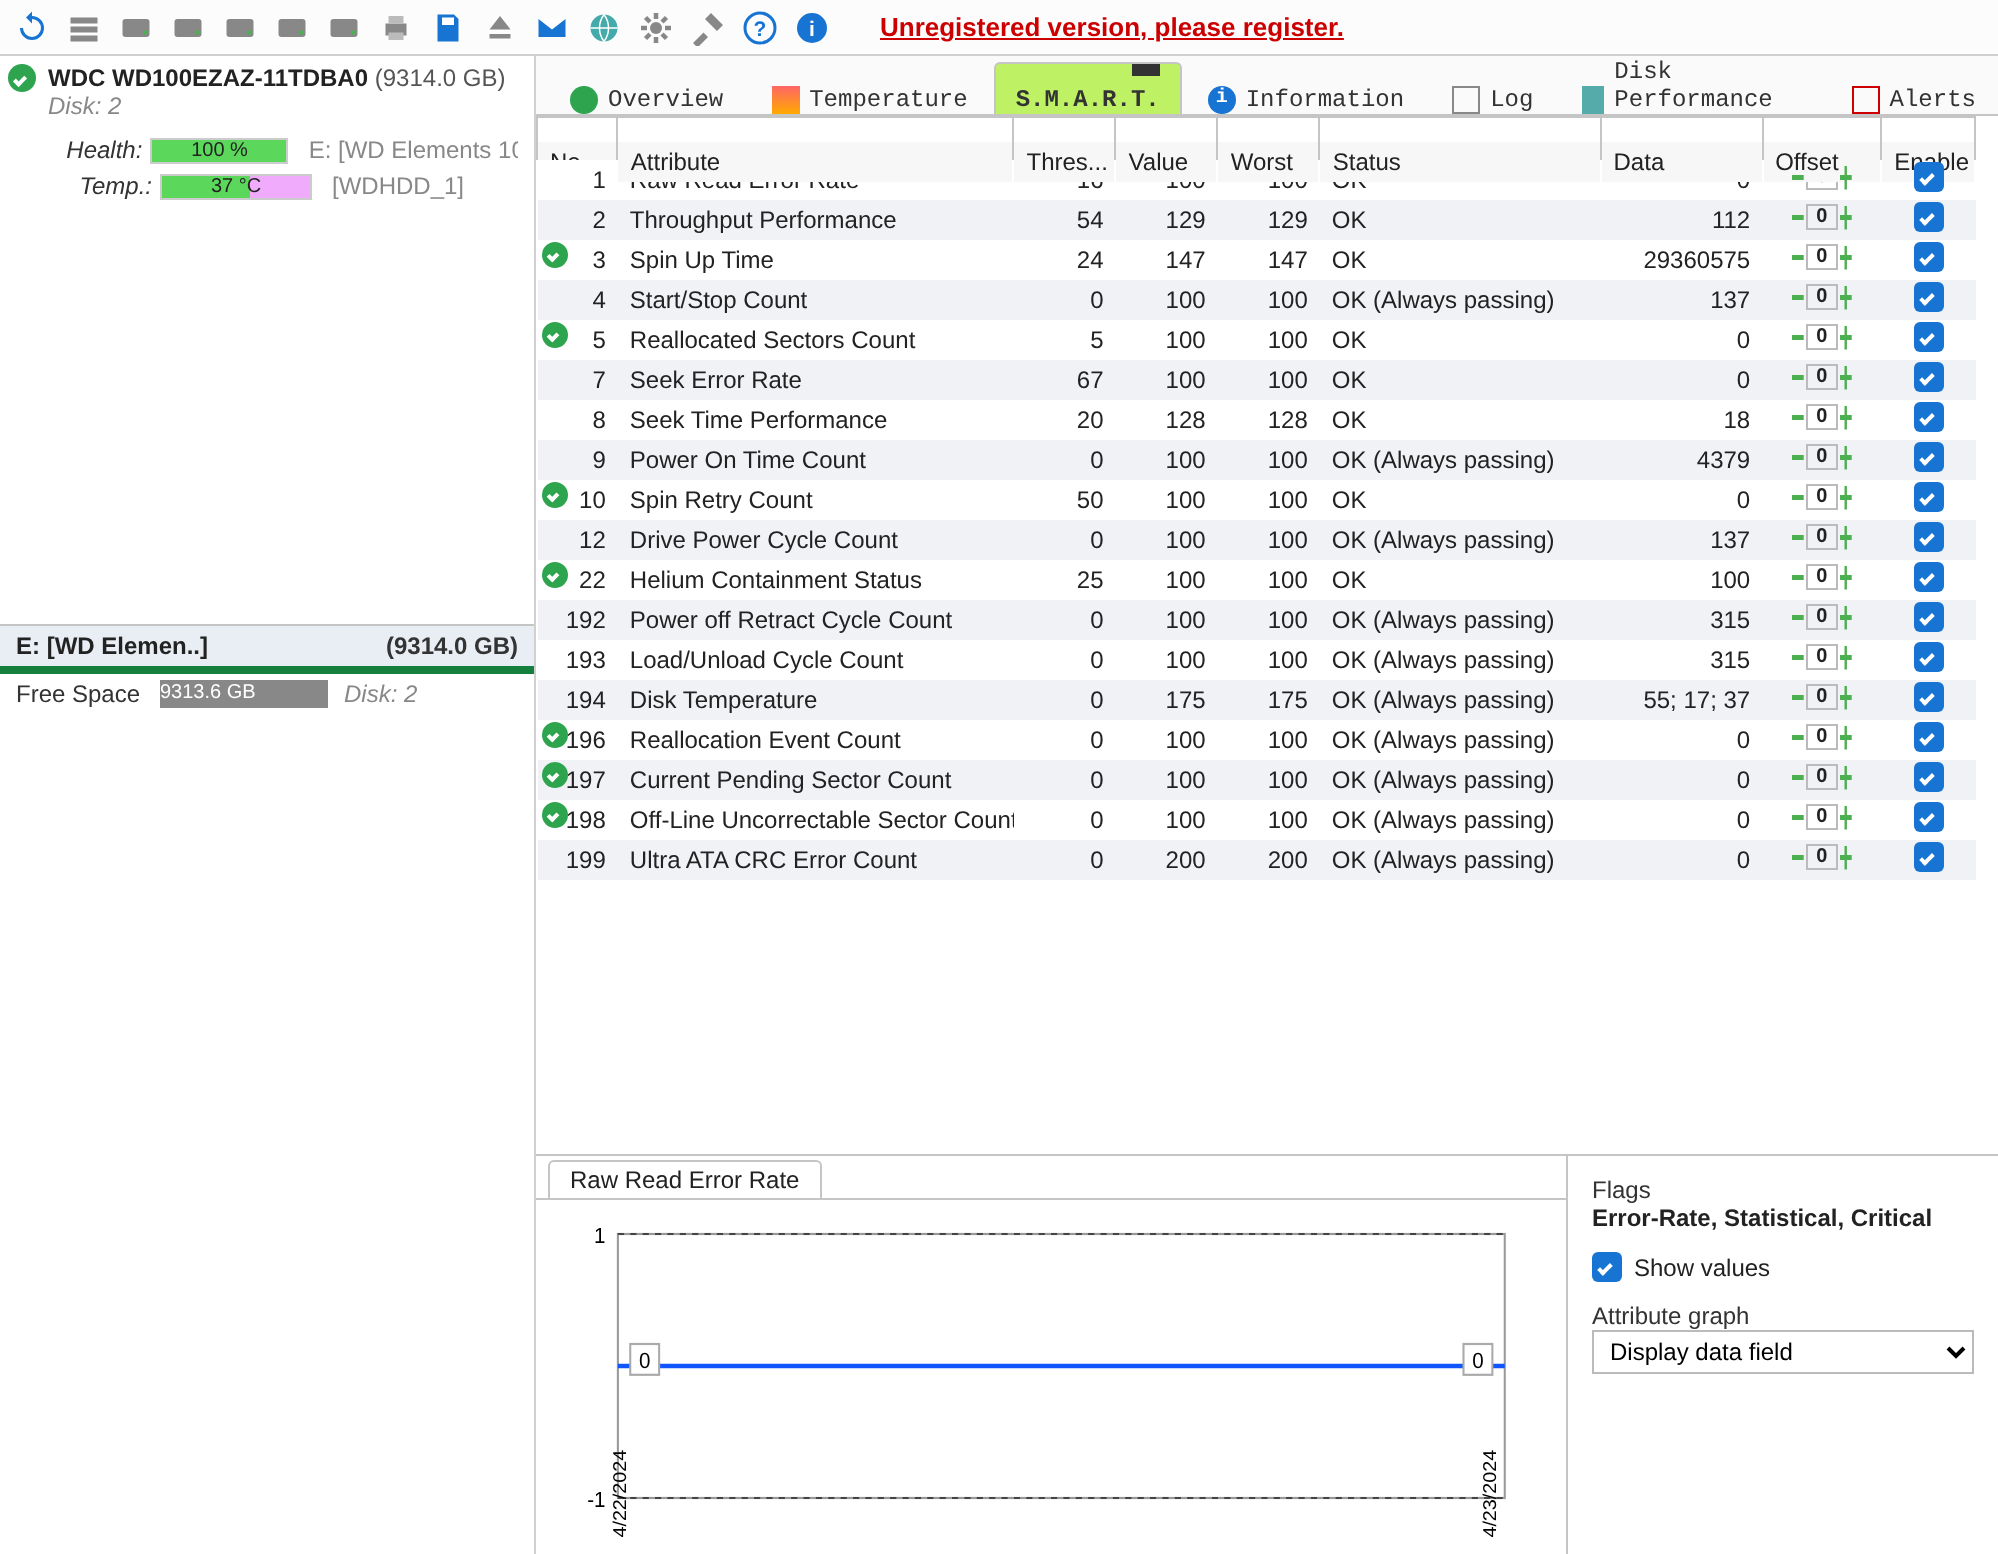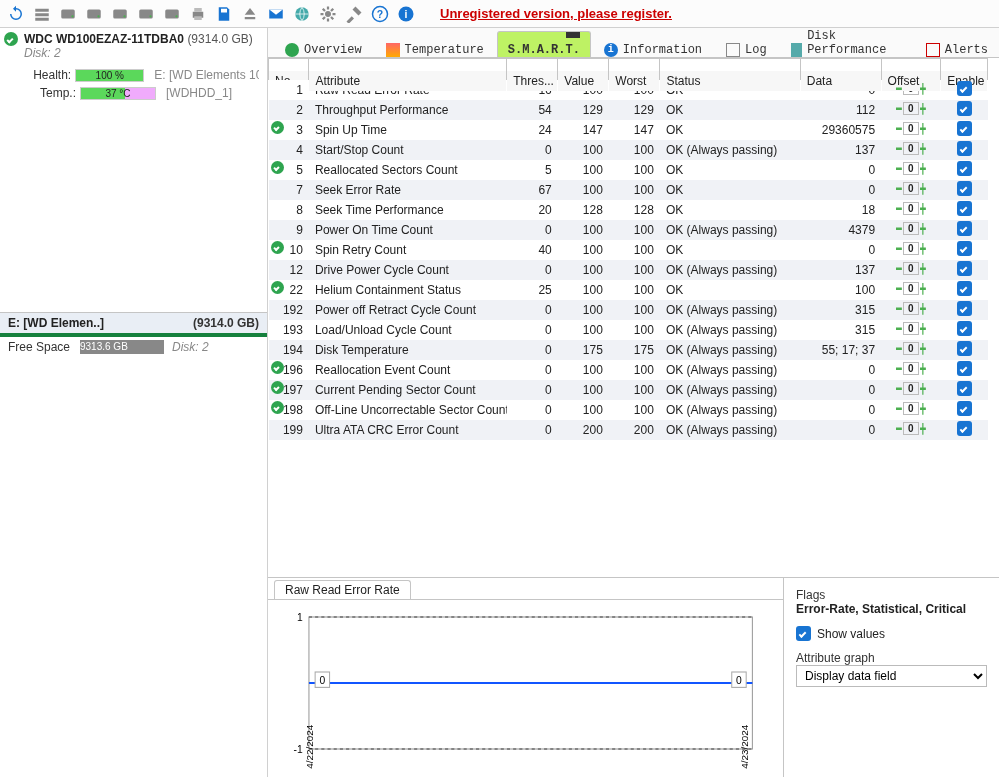--- a/index.html
+++ b/index.html
@@ -56,21 +56,21 @@
     font-size: 12px;
   }
   .disk-head .model { font-weight: bold; }
   .disk-head .cap   { color: #555; }
   .disk-head .disknum { color: #888; font-style: italic; }
   .disk-stats {
     padding: 2px 8px 6px 24px;
     font-size: 12px;
   }
   .disk-stats .row { display: flex; align-items: center; height: 18px; }
-  .disk-stats .lbl   { width: 52px; text-align: right; color:#333; }
+  .disk-stats .lbl   { width: 52px; text-align: right; color:#333;font-style:italic; }
   .disk-stats .bar   { width: 76px; height: 13px; margin: 0 4px; position: relative; background:#f0abfc; border:1px solid #ccc; }
   .disk-stats .bar .fill { position:absolute; left:0;top:0;bottom:0; }
   .disk-stats .bar .txt  { position:absolute; width:100%; text-align:center; font-size:10px; line-height:11px; top:0;}
   .disk-stats .extra { color:#888; margin-left:6px; white-space:nowrap; overflow:hidden;}
   .left-spacer { flex: 1 0 120px; }
   .vol-head {
     padding: 3px 8px;
     background:#e9eef5;
     border-top:1px solid #c5c5c5;
     border-bottom:4px solid #15803d;
@@ -519,21 +519,21 @@
               <td class="col-off"><span class="spin">
                   <span class="sb minus"></span>
                   <span class="num">0</span>
                   <span class="sb plus"></span>
                 </span></td>
               <td class="col-en"><span class="en-chk"></span></td>
             </tr>
             <tr>
               <td class="col-no"><span class="mk"></span>10</td>
               <td class="col-attr">Spin Retry Count</td>
-              <td class="col-th">40</td>
+              <td class="col-th">50</td>
               <td class="col-val">100</td>
               <td class="col-wor">100</td>
               <td class="col-stat">OK</td>
               <td class="col-data">0</td>
               <td class="col-off"><span class="spin">
                   <span class="sb minus"></span>
                   <span class="num">0</span>
                   <span class="sb plus"></span>
                 </span></td>
               <td class="col-en"><span class="en-chk"></span></td>

